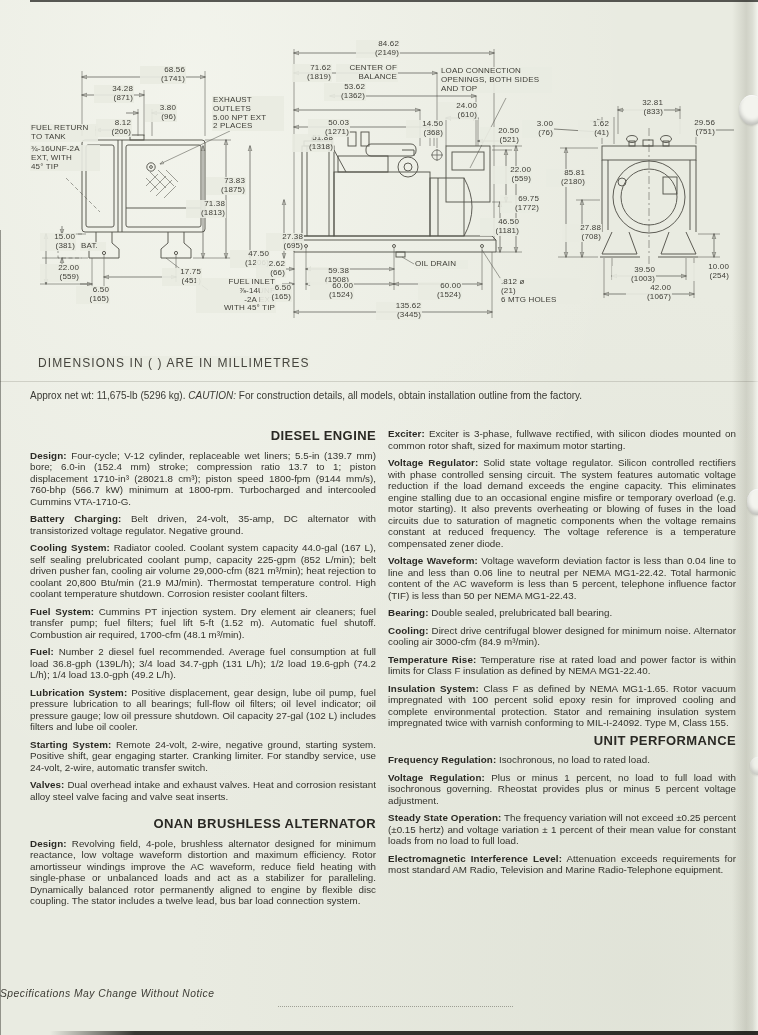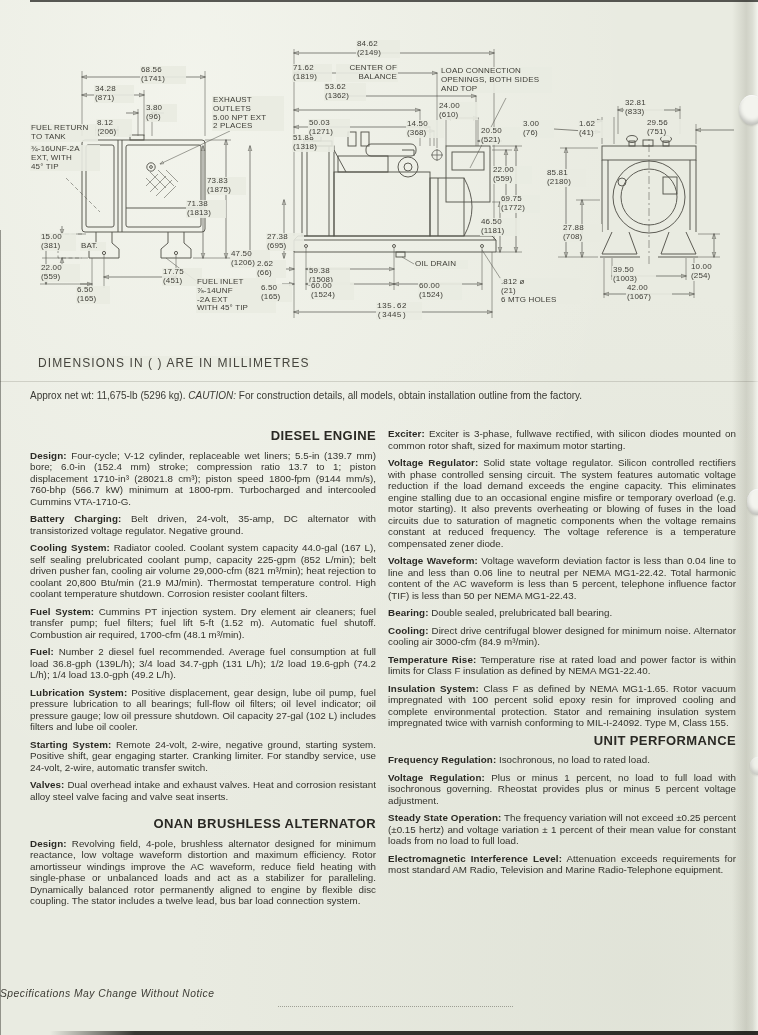--- a/index.html
+++ b/index.html
@@ -15,21 +15,21 @@
 }
 .drawing{position:absolute;left:0;top:0;width:758px;height:382px;}
 svg.linework{position:absolute;left:0;top:0;}
 .linework line,.linework path,.linework rect,.linework circle,.linework ellipse{stroke:#55544d;fill:none;}
 .linework .g{stroke-width:0.95;}
 .linework .e{stroke-width:0.55;}
 .linework .d{stroke-width:0.7;}
 .labels{position:absolute;left:0;top:0;width:758px;height:382px;}
 .dlabel{
   position:absolute;font-size:8px;line-height:8.8px;letter-spacing:0.15px;
-  color:#3e3d36;text-align:left;white-space:pre-line;
+  color:#3e3d36;text-align:right;white-space:pre-line;
   background:rgba(233,235,225,0.9);padding:0 1px;
 }
 .dim-note{position:absolute;left:38px;top:356px;font-size:12px;letter-spacing:1.1px;color:#45443d;background:rgba(233,235,225,0.9);}
 .rule{position:absolute;left:0;top:381px;width:758px;height:1px;background:rgba(100,100,88,0.22);}
 .caption{position:absolute;left:30px;top:390px;width:708px;font-size:10px;color:#3a3933;}
 .caption i{font-style:italic;}
 .col{position:absolute;top:428px;width:346px;font-size:9.8px;line-height:11.5px;text-align:justify;color:#34332d;}
 #col-left{left:30px;}
 #col-right{left:388px;width:348px;}
 .col p{margin:0 0 6px 0;}
@@ -337,21 +337,21 @@
 
         <div class="dlabel" style="left: 522px; top: 120px; width: 32px;">3.00
 (76)</div>
 
         <div class="dlabel" style="left: 578px; top: 120px; width: 32px;">1.62
 (41)</div>
 
         <div class="dlabel" style="left: 624px; top: 99px; width: 40px;">32.81
 (833)</div>
 
-        <div class="dlabel" style="left: 646px; top: 119px; width: 40px;">29.56
+        <div class="dlabel" style="left: 676px; top: 119px; width: 40px;">29.56
 (751)</div>
 
         <div class="dlabel" style="left: 492px; top: 166px; width: 40px;">22.00
 (559)</div>
 
         <div class="dlabel" style="left: 546px; top: 169px; width: 40px;">85.81
 (2180)</div>
 
         <div class="dlabel" style="left: 500px; top: 195px; width: 40px;">69.75
 (1772)</div>
@@ -376,21 +376,21 @@
         <div class="dlabel" style="left: 310px; top: 282px; width: 44px;">60.00
 (1524)</div>
 
         <div class="dlabel" style="left: 418px; top: 282px; width: 44px;">60.00
 (1524)</div>
 
         <div class="dlabel" style="left: 500px; top: 278px; width: 80px; text-align: left;">.812 ø
 (21)
 6 MTG HOLES</div>
 
-        <div class="dlabel" style="left: 376px; top: 302px; width: 46px; font-family: Liberation Mono, monospace;">135.62
+        <div class="dlabel" style="left: 376px; top: 302px; width: 46px;">135.62
 (3445)</div>
 
         <div class="dlabel" style="left: 612px; top: 266px; width: 44px;">39.50
 (1003)</div>
 
         <div class="dlabel" style="left: 626px; top: 284px; width: 46px;">42.00
 (1067)</div>
 
         <div class="dlabel" style="left: 690px; top: 263px; width: 40px;">10.00
 (254)</div>

